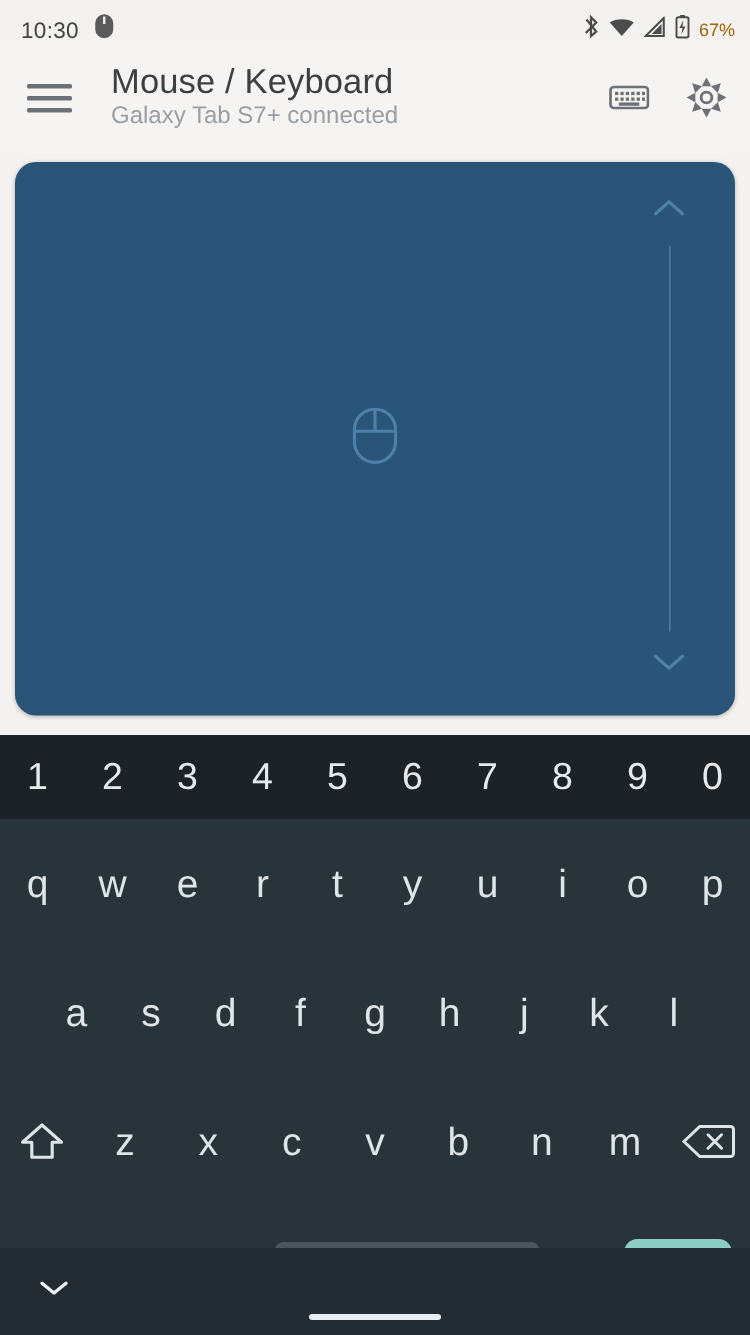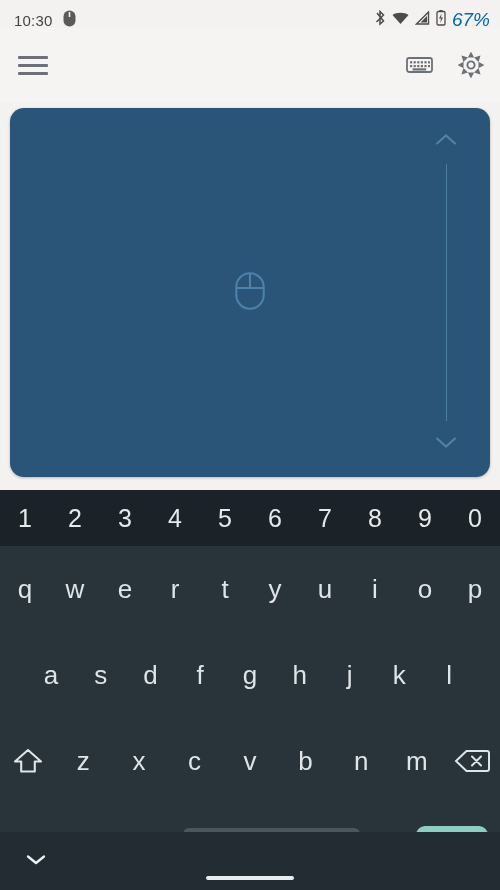--- a/index.html
+++ b/index.html
@@ -16,21 +16,21 @@
     height:28px;
     background:#f4f2f1;
     display:flex;
     align-items:center;
     padding:12px 10px 0 14px;
     color:#4c4c4c;
   }
   .status-left { display:flex; align-items:center; gap:10px; }
   .status-time { font-size:15px; color:#454545; letter-spacing:.2px; }
   .status-right { margin-left:auto; display:flex; align-items:center; gap:6px; }
-  .status-battery-text { font-size:19px; color:#0369a1;font-style:italic; }
+  .status-battery-text { font-size:12px; color:#a16207; }
   .sicon { display:block; }
 
   
   .app-bar {
     height:74px;
     background:#f6f4f3;
     display:flex;
     align-items:center;
     padding:0 14px 0 16px;
     position:relative;
@@ -182,20 +182,24 @@
     </span>
     <span class="status-battery-text">67%</span>
   </div>
 </div>
 
 <div class="app-bar">
   <div class="hamburger">
     <i></i>
     <i></i>
     <i></i>
+  </div>
+  <div class="titles">
+    <div class="title">Mouse / Keyboard</div>
+    <div class="subtitle">Galaxy Tab S7+ connected</div>
   </div>
   <div class="appbar-actions">
     <div class="action-btn">
       <svg width="27" height="20" viewBox="0 0 27 20">
         <rect x="1" y="3" width="25" height="14" rx="2.2" fill="none" stroke="#6d7177" stroke-width="1.8"></rect>
         <g fill="#6d7177">
           <rect x="4" y="6.2" width="2.2" height="2.2"></rect>
             <rect x="7.6" y="6.2" width="2.2" height="2.2"></rect>
           <rect x="11.2" y="6.2" width="2.2" height="2.2"></rect>
             <rect x="14.8" y="6.2" width="2.2" height="2.2"></rect>

